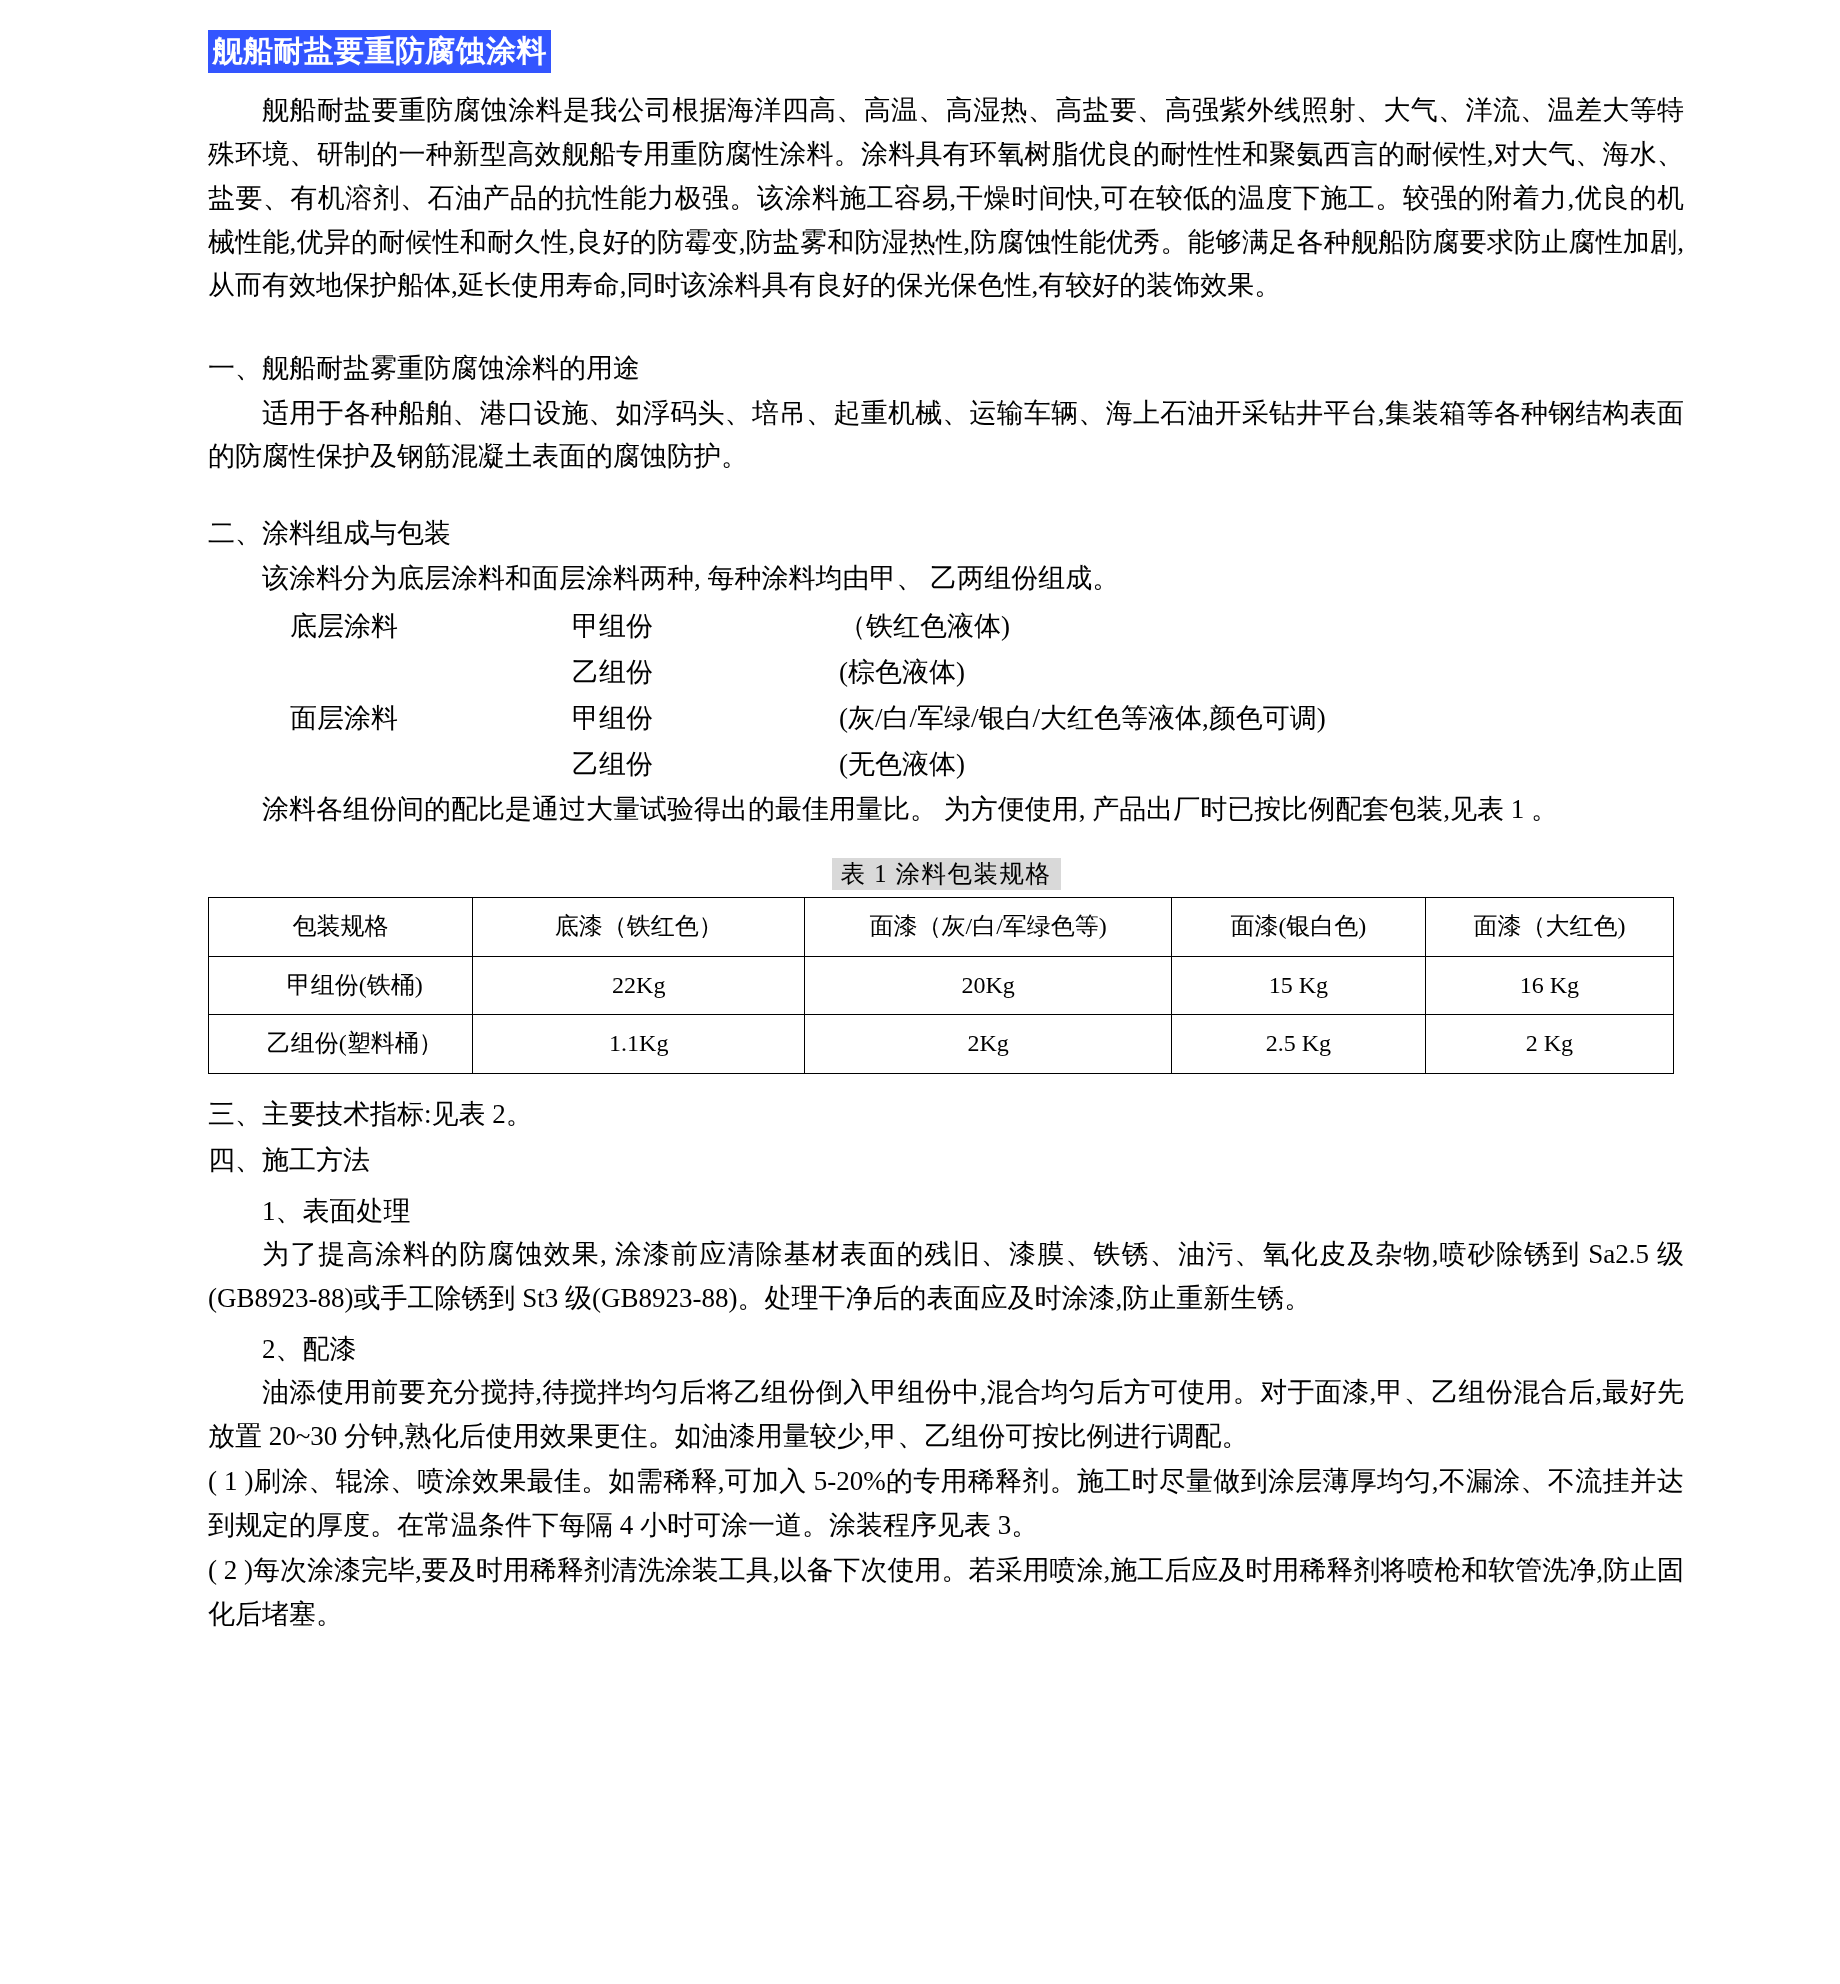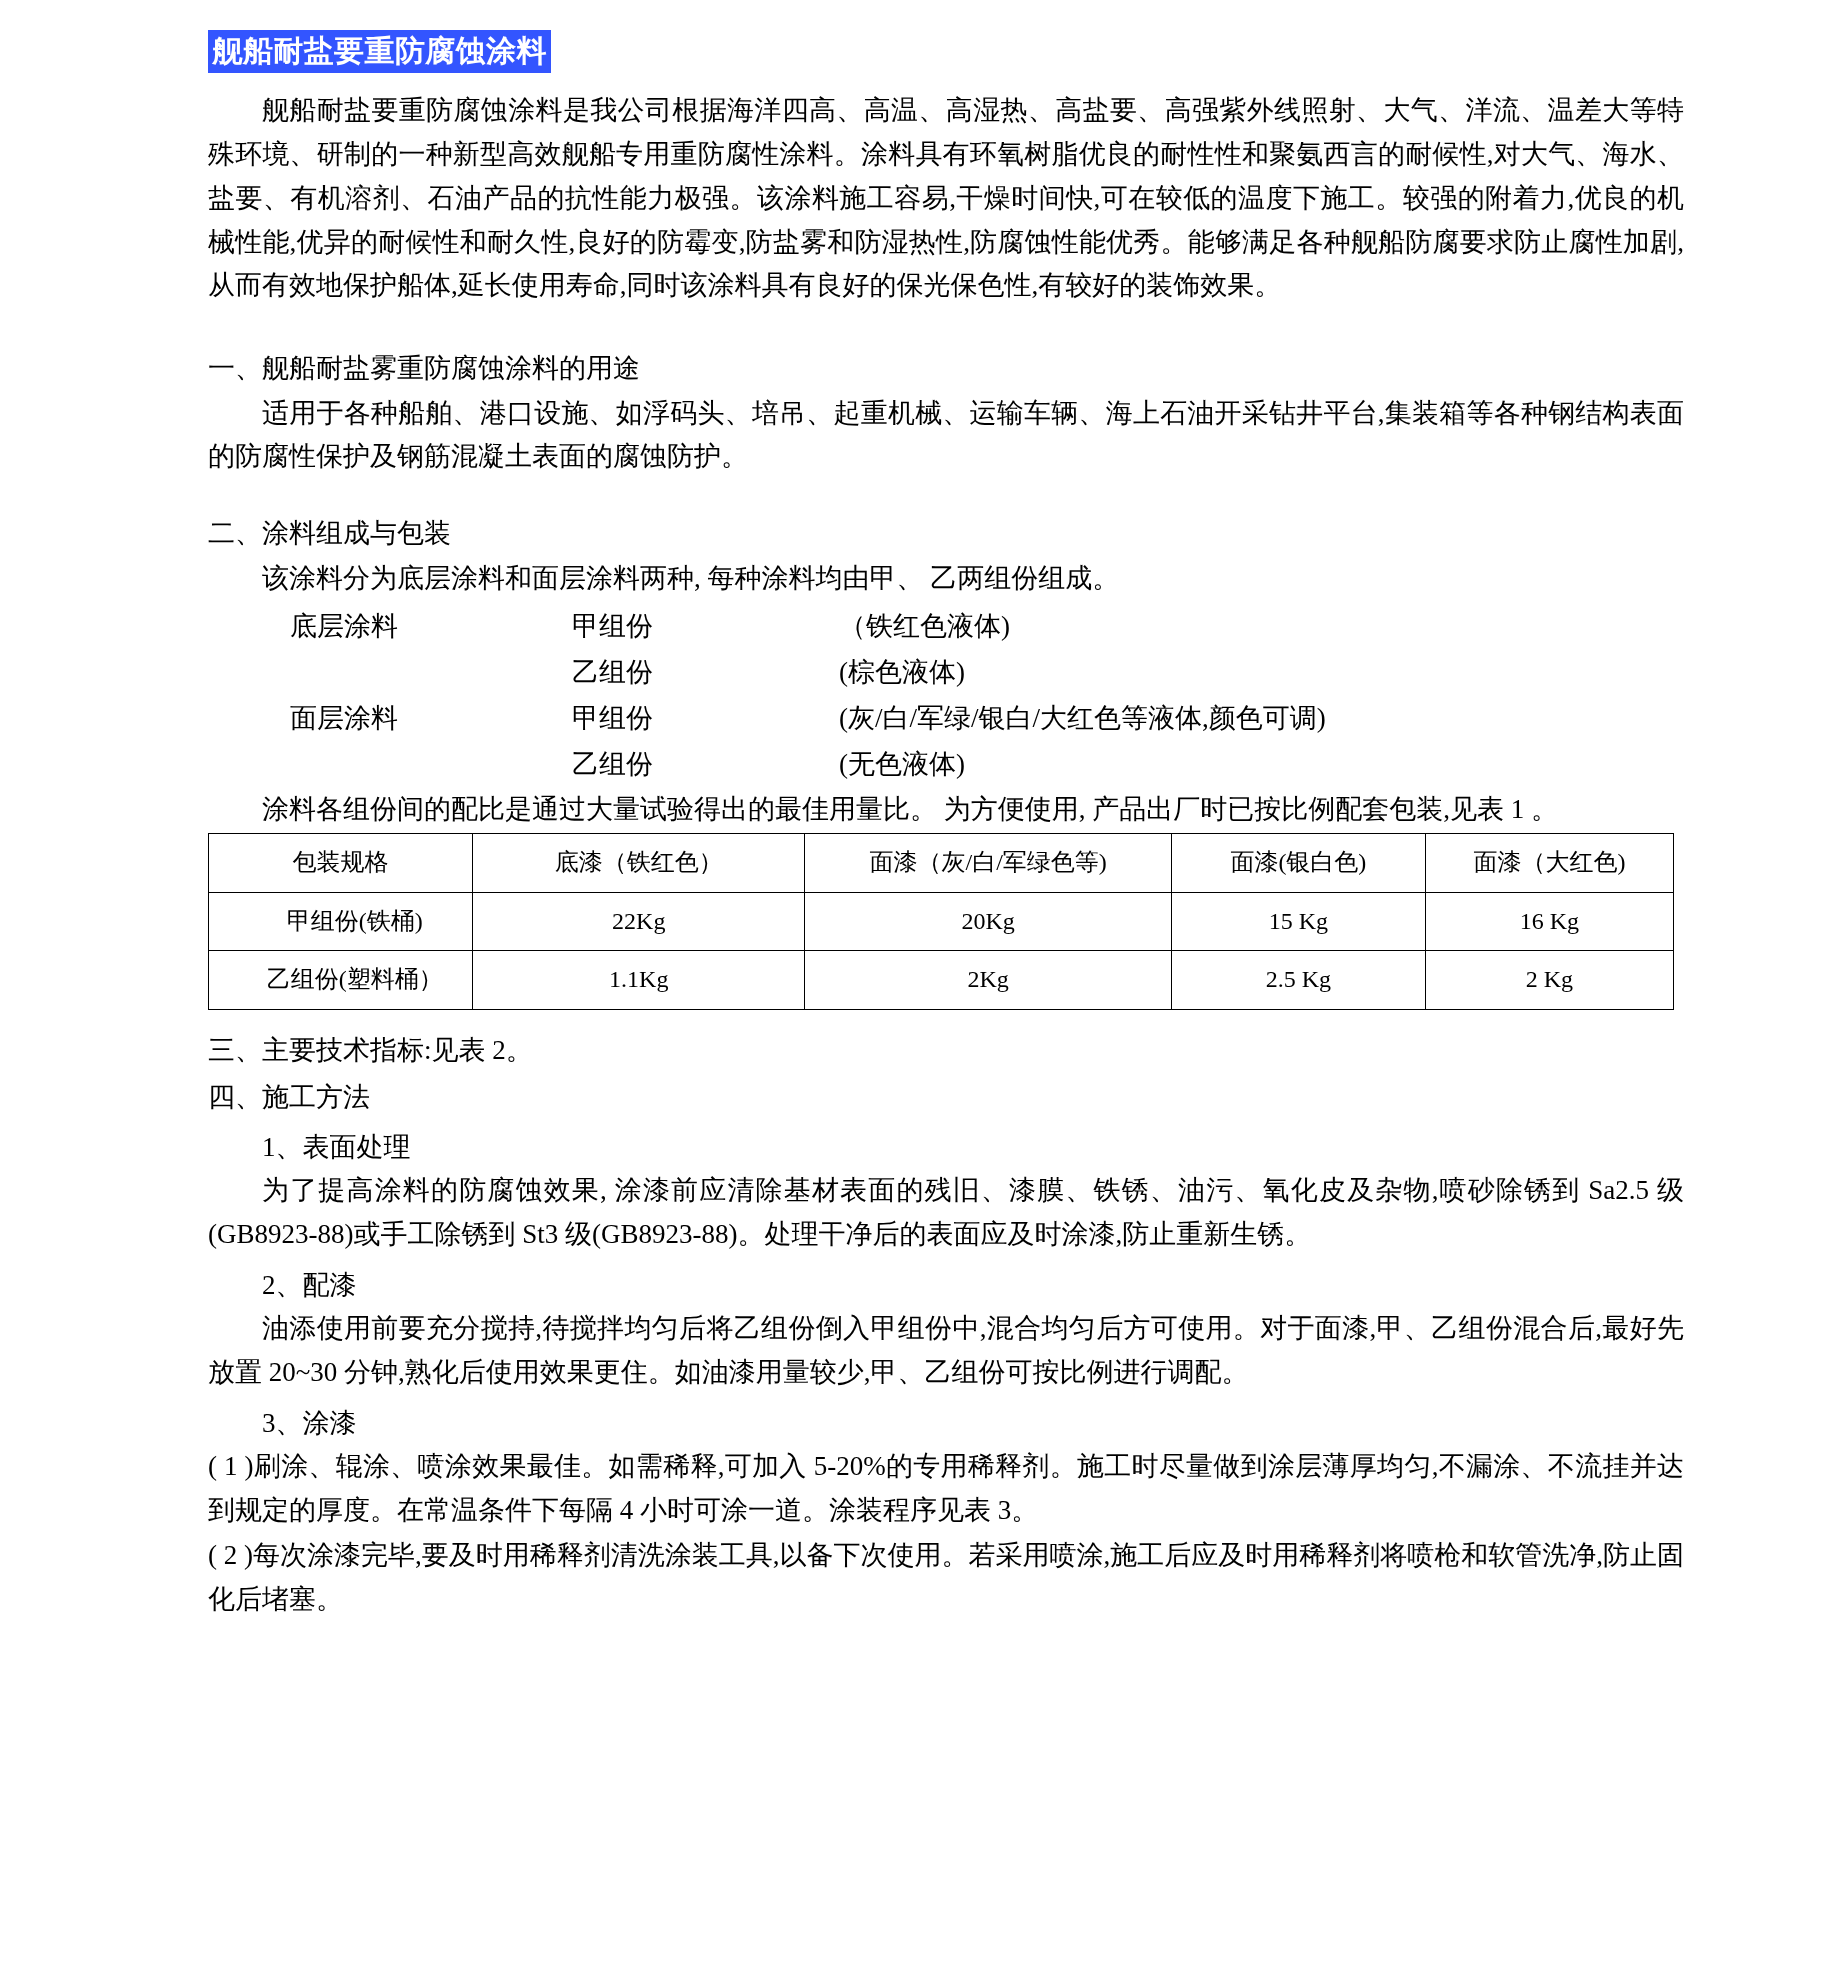--- a/index.html
+++ b/index.html
@@ -147,20 +147,23 @@
       <tr>
         <td class="comp-c1"></td>
         <td class="comp-c2">乙组份</td>
         <td class="comp-c3">(无色液体)</td>
       </tr>
     </tbody>
   </table>
 
   <p class="para indent2">涂料各组份间的配比是通过大量试验得出的最佳用量比。 为方便使用, 产品出厂时已按比例配套包装,见表 1 。</p>
 
+  <div class="table-caption">
+    <span>表 1    涂料包装规格</span>
+  </div>
 
   <table class="spec">
     <thead>
       <tr>
         <th class="c0">包装规格</th>
         <th class="c1">底漆（铁红色）</th>
         <th class="c2">面漆（灰/白/军绿色等)</th>
         <th class="c3">面漆(银白色)</th>
         <th class="c4">面漆（大红色)</th>
       </tr>
@@ -185,19 +188,18 @@
 
   <p class="section-head after-table">三、主要技术指标:见表 2。</p>
   <p class="section-head" style="margin-top:3px;">四、施工方法</p>
 
   <p class="sub-head">1、表面处理</p>
   <p class="para indent2">为了提高涂料的防腐蚀效果, 涂漆前应清除基材表面的残旧、漆膜、铁锈、油污、氧化皮及杂物,喷砂除锈到 Sa2.5 级(GB8923-88)或手工除锈到 St3 级(GB8923-88)。处理干净后的表面应及时涂漆,防止重新生锈。</p>
 
   <p class="sub-head">2、配漆</p>
   <p class="para indent2">油添使用前要充分搅持,待搅拌均匀后将乙组份倒入甲组份中,混合均匀后方可使用。对于面漆,甲、乙组份混合后,最好先放置 20~30 分钟,熟化后使用效果更住。如油漆用量较少,甲、乙组份可按比例进行调配。</p>
 
-  <p class="sub-head">3、涂漆</p>
 
   <p class="para">( 1 )刷涂、辊涂、喷涂效果最佳。如需稀释,可加入 5-20%的专用稀释剂。施工时尽量做到涂层薄厚均匀,不漏涂、不流挂并达到规定的厚度。在常温条件下每隔 4 小时可涂一道。涂装程序见表 3。</p>
   <p class="para">( 2 )每次涂漆完毕,要及时用稀释剂清洗涂装工具,以备下次使用。若采用喷涂,施工后应及时用稀释剂将喷枪和软管洗净,防止固化后堵塞。</p>
 
 </div>
 
 
 </body></html>

